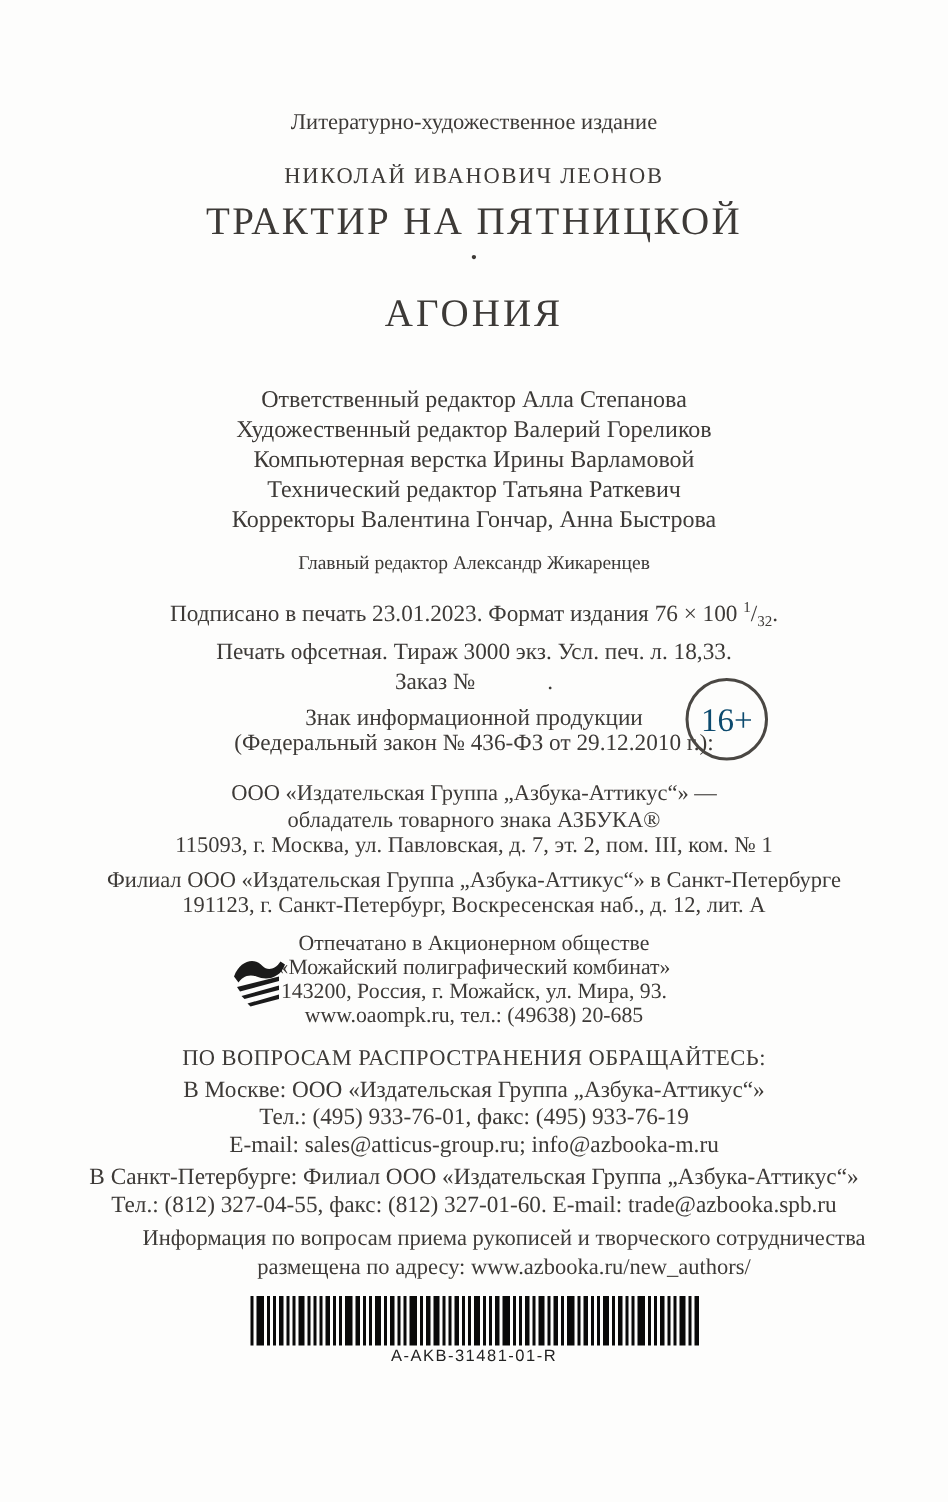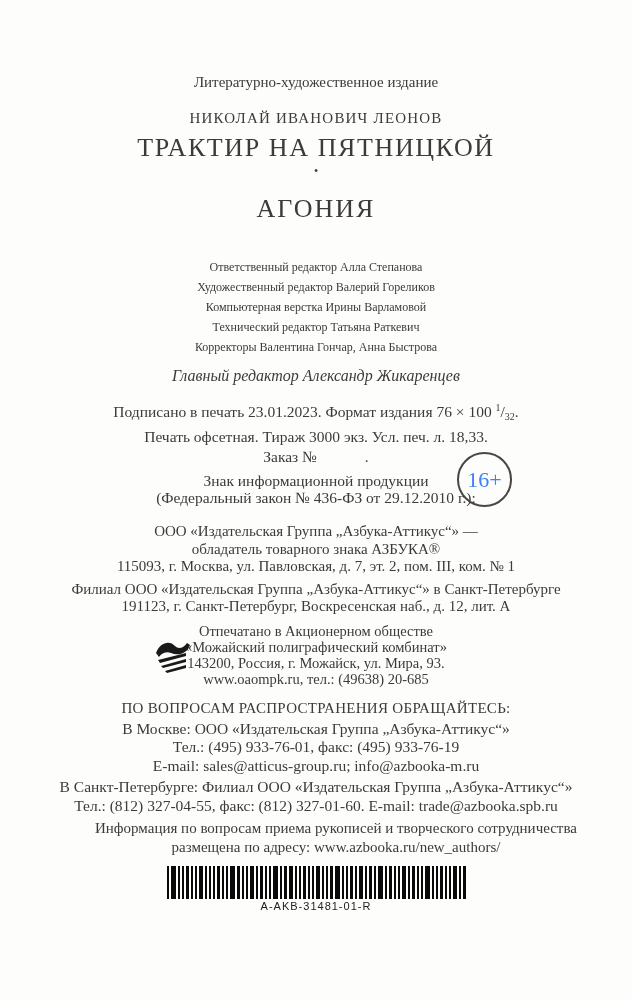--- a/index.html
+++ b/index.html
@@ -18,35 +18,35 @@
     text-align: center;
   }
   .line { white-space: nowrap; }
 
   .edition-type { font-size: 15px; }
   .author-name  { margin-top: 19px; font-size: 15px; letter-spacing: 1.2px; }
   .book-title   { margin-top: 6px; font-size: 26px; letter-spacing: 1.6px; line-height: 30px; }
   .title-sep    { margin-top: 2px; font-size: 12px; line-height: 13px; }
   .book-title2  { margin-top: 16px; font-size: 26px; letter-spacing: 2px; line-height: 30px; }
 
-  .staff-block  { margin-top: 33px; font-size: 12px; line-height: 20px; }
-  .chief-editor { margin-top: 10px; font-size: 16px; font-style: italic; }
+  .staff-block  { margin-top: 33px; font-size: 16px; line-height: 20px; }
+  .chief-editor { margin-top: 10px; font-size: 13px; }
 
   .print-info   { margin-top: 13px; font-size: 15.5px; line-height: 20px; }
   .frac-sup { font-size: 10px; vertical-align: 6px; }
   .frac-sub { font-size: 10px; vertical-align: -3px; }
   .order-gap { display: inline-block; width: 48px; }
 
   .age-block { margin-top: 5px; font-size: 15.5px; line-height: 17px; }
   .age-badge {
     position: absolute; left: 457px; top: 452px;
     width: 51px; height: 51px;
     border: 2px solid #4a4743; border-radius: 50%;
     font-size: 22px; line-height: 51px; text-align: center;
-    color: #3b82f6; background: transparent;
+    color: #0c4a6e; background: transparent;
   }
 
   .publisher-block { margin-top: 17px; font-size: 15px; line-height: 17.5px; }
   .branch-block    { margin-top: 5px;  font-size: 15px; line-height: 17.5px; }
 
   .printhouse-block { margin-top: 7px; font-size: 14.5px; line-height: 16px; position: relative; }
   .printhouse-logo {
     position: absolute; left: 150px; top: 14px; width: 44px; height: 38px;
   }
 

